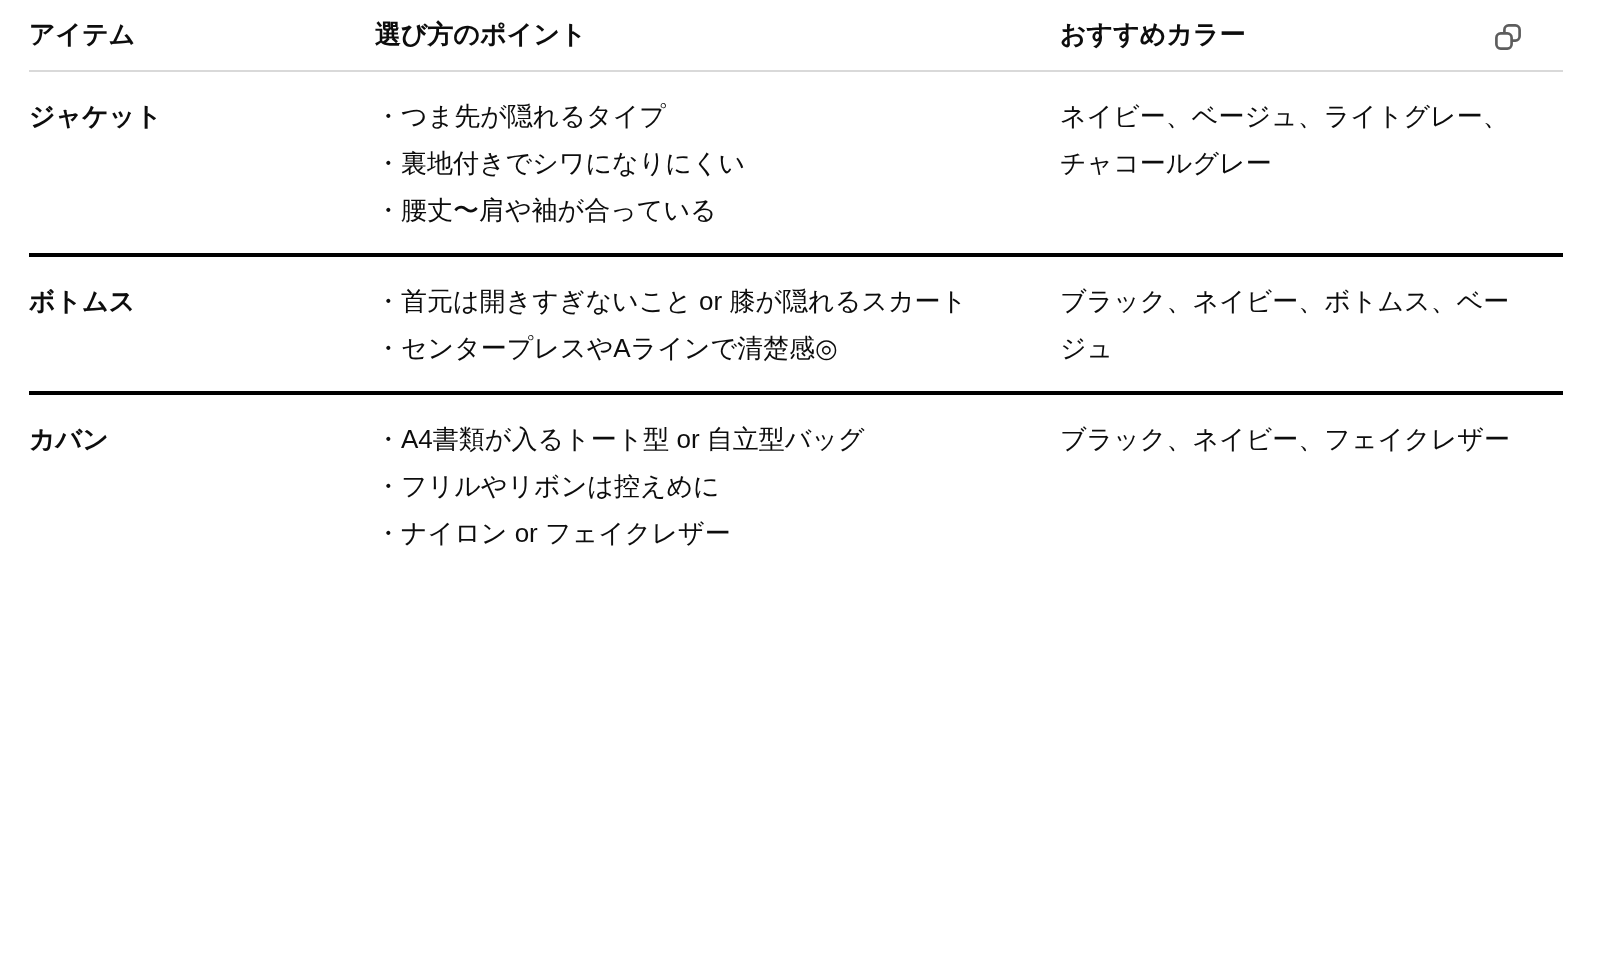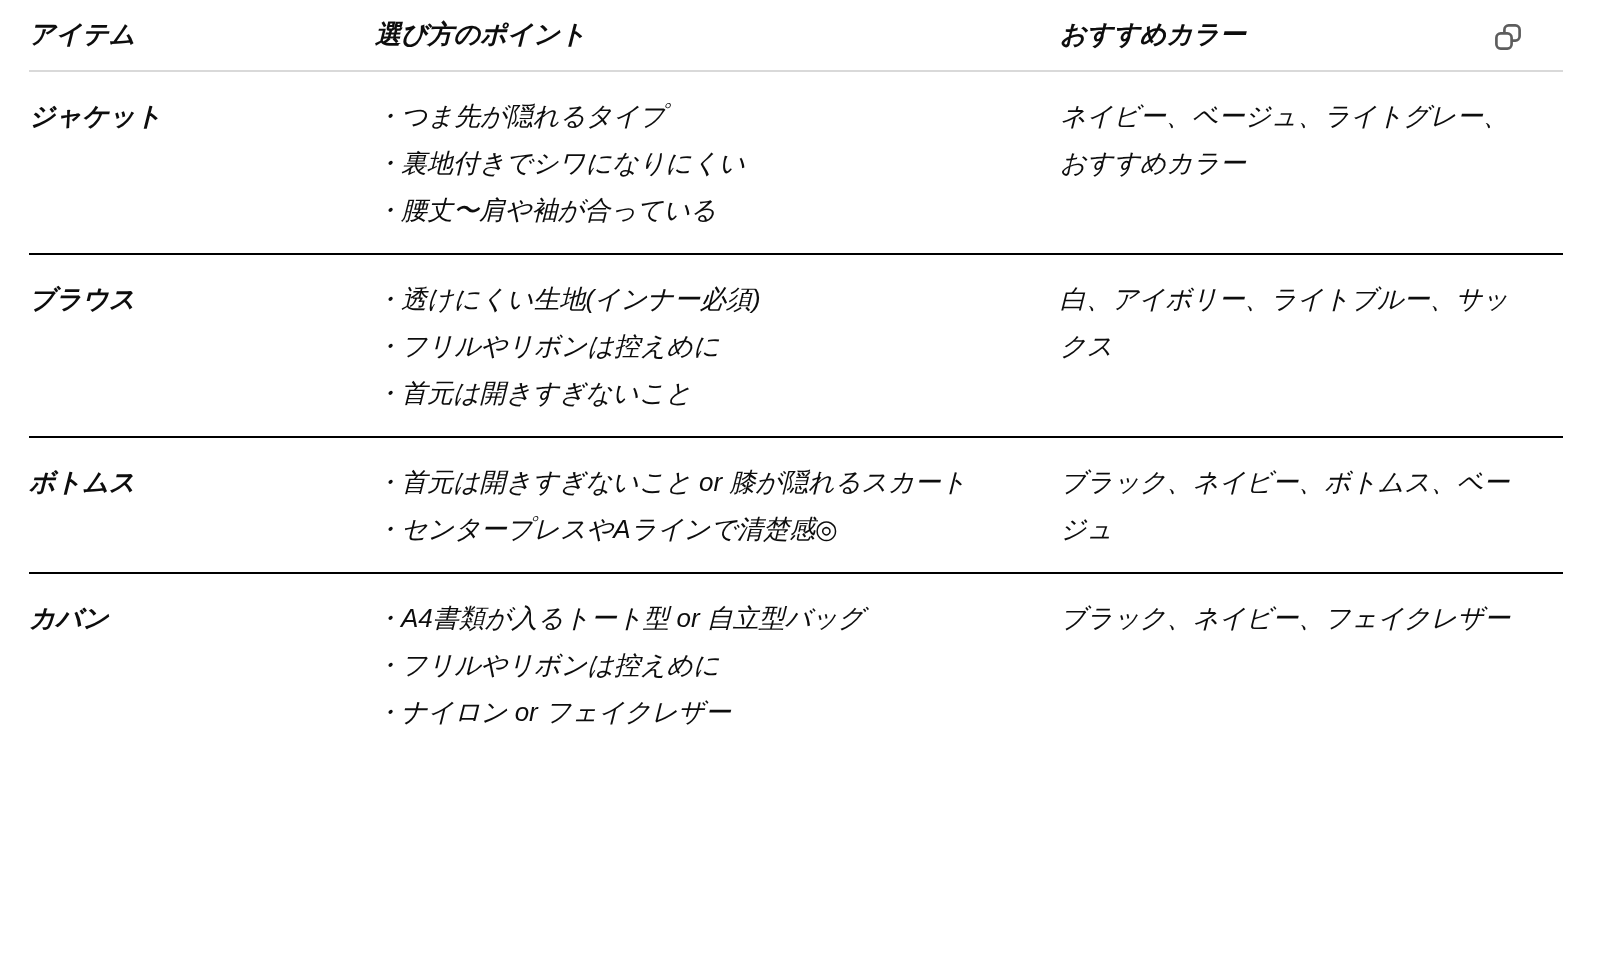--- a/index.html
+++ b/index.html
@@ -9,21 +9,20 @@
     width: 1598px;
     height: 956px;
     overflow: hidden;
     font-family: "Liberation Sans", "DejaVu Sans", sans-serif;
     color: #0d0d0d;
   }
   .table-wrap {
     position: relative;
     width: 1402px;
     height: 956px;
-    font-style: italic;
   }
   table.rec-table {
     border-collapse: collapse;
     table-layout: fixed;
     margin: 0 0 0 29px;
     width: 1534px;
     font-size: 26px;
     line-height: 47px;
   }
   col.c1 { width: 346px; }
@@ -34,21 +33,21 @@
     text-align: left;
     font-weight: 700;
     padding: 11px 40px 12px 0;
     border-bottom: 2px solid #d9d9d9;
     vertical-align: bottom;
   }
   tbody td {
     vertical-align: top;
     padding: 21px 55px 19px 0;
   }
-  tbody tr { border-bottom: 2px solid #000000; }
+  tbody tr { border-bottom: 4px solid #000000; }
   tbody tr:last-child { border-bottom: none; margin-top: 24px; }
 
   td.item-cell { font-weight: 700; padding-right: 20px; }
   td.colors-cell { padding-right: 42px; }
   .bullet-line { margin: 0; }
 
   button.copy-btn {
     position: absolute;
     left: 1489px;
     top: 18px;
@@ -91,30 +90,21 @@
       </tr>
     </thead>
     <tbody>
       <tr>
         <td class="item-cell">ジャケット</td>
         <td class="points-cell">
           <div class="bullet-line">・つま先が隠れるタイプ</div>
           <div class="bullet-line">・裏地付きでシワになりにくい</div>
           <div class="bullet-line">・腰丈〜肩や袖が合っている</div>
         </td>
-        <td class="colors-cell">ネイビー、ベージュ、ライトグレー、おすすめカラー</td>
-      </tr>
-      <tr>
-        <td class="item-cell">ブラウス</td>
-        <td class="points-cell">
-          <div class="bullet-line">・透けにくい生地(インナー必須)</div>
-          <div class="bullet-line">・フリルやリボンは控えめに</div>
-          <div class="bullet-line">・首元は開きすぎないこと</div>
-        </td>
-        <td class="colors-cell">白、アイボリー、ライトブルー、サックス</td>
+        <td class="colors-cell">ネイビー、ベージュ、ライトグレー、チャコールグレー</td>
       </tr>
       <tr>
         <td class="item-cell">ボトムス</td>
         <td class="points-cell">
           <div class="bullet-line">・首元は開きすぎないこと or 膝が隠れるスカート</div>
           <div class="bullet-line">・センタープレスやAラインで清楚感◎</div>
         </td>
         <td class="colors-cell">ブラック、ネイビー、ボトムス、ベージュ</td>
       </tr>
       <tr>

